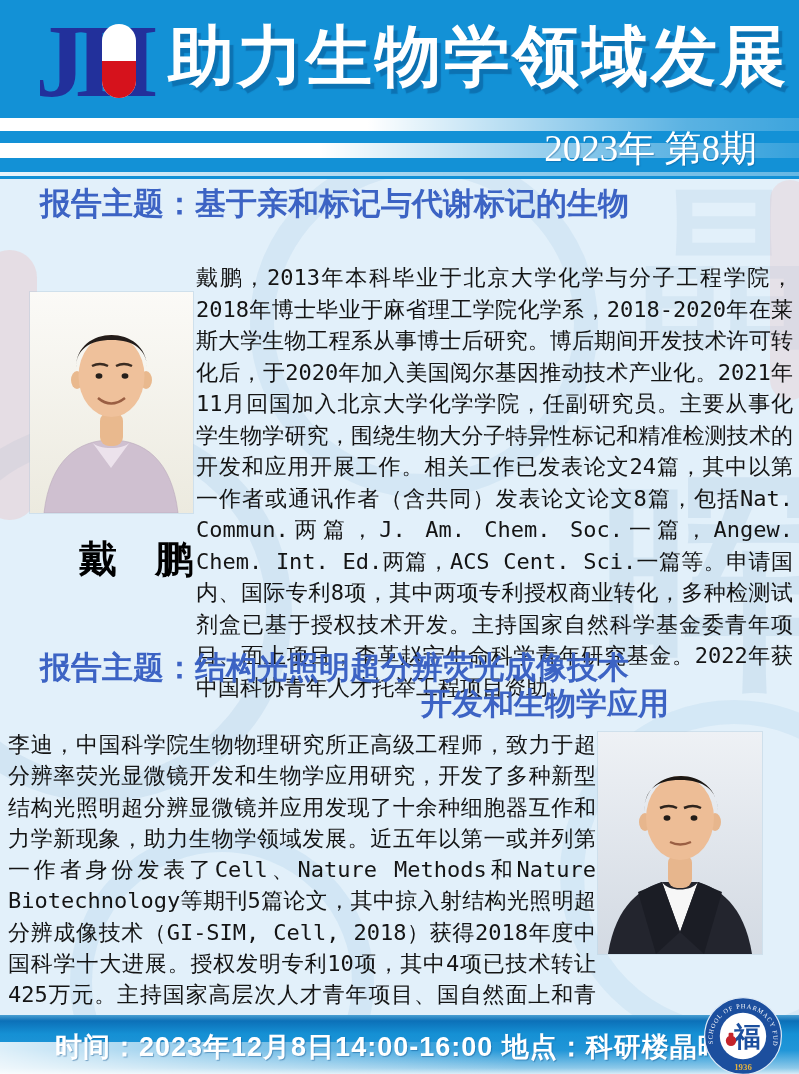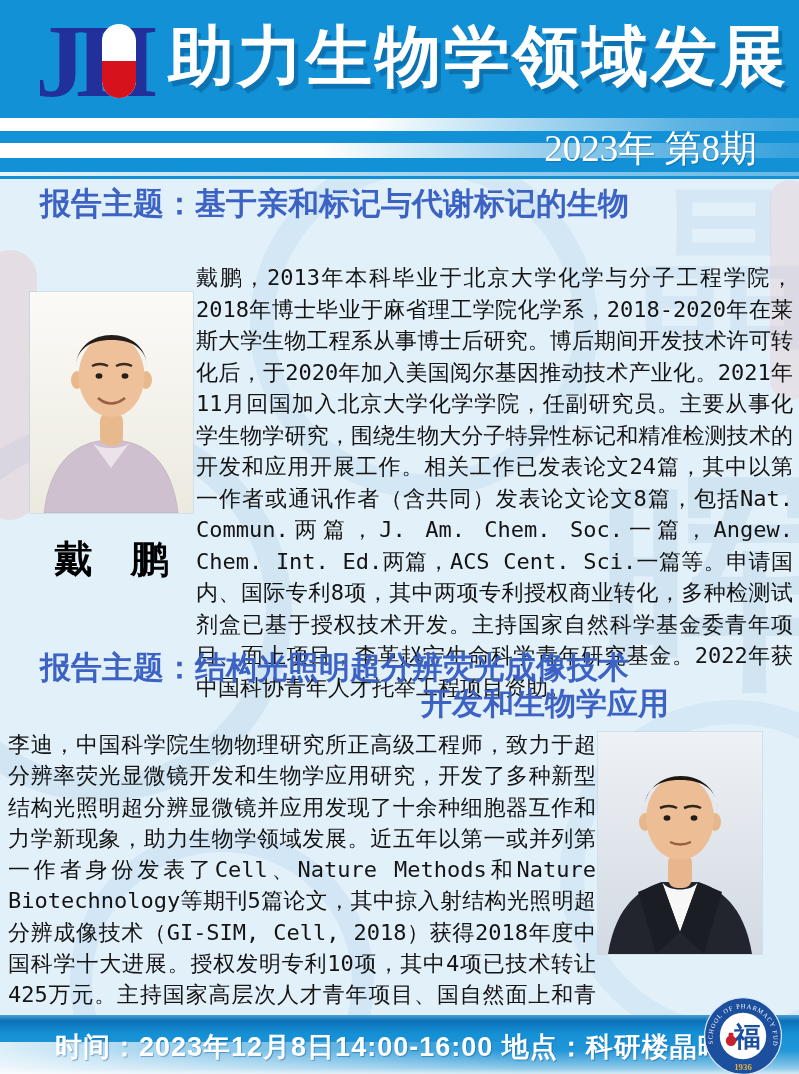--- a/index.html
+++ b/index.html
@@ -55,21 +55,21 @@
   .bio1{left:196px;top:262px;width:597px;line-height:31.5px;}
   .bio2{left:8px;top:729px;width:588px;line-height:31.3px;}
   
   .photo{position:absolute;background:#ffffff;box-shadow:0 0 0 1px rgba(180,200,215,.4);}
   .photo1{left:30px;top:292px;width:163px;height:221px;}
   .photo2{left:598px;top:732px;width:164px;height:222px;}
   .speaker-name{
     position:absolute;text-align:center;color:#000000;font-weight:bold;font-size:38px;
     font-family:"Liberation Serif",serif;white-space:nowrap;
   }
-  .name1{left:30px;top:534px;width:163px;}
+  .name1{left:30px;top:534px;width:163px;text-align:right;}
   .name2{left:598px;top:956px;width:164px;}
   
   .footer{
     position:absolute;left:0;top:1015px;width:799px;height:59px;
     background:linear-gradient(180deg,#4aa0d2 0%,#0c70b8 10%,#1590d4 32%,#2196d8 60%,#8ec9e9 90%,#d7ecf7 100%);
   }
   .footer-sweep{
     position:absolute;left:0;bottom:0;width:65%;height:55%;
     background:linear-gradient(90deg,rgba(255,255,255,.85),rgba(255,255,255,0));
   }

